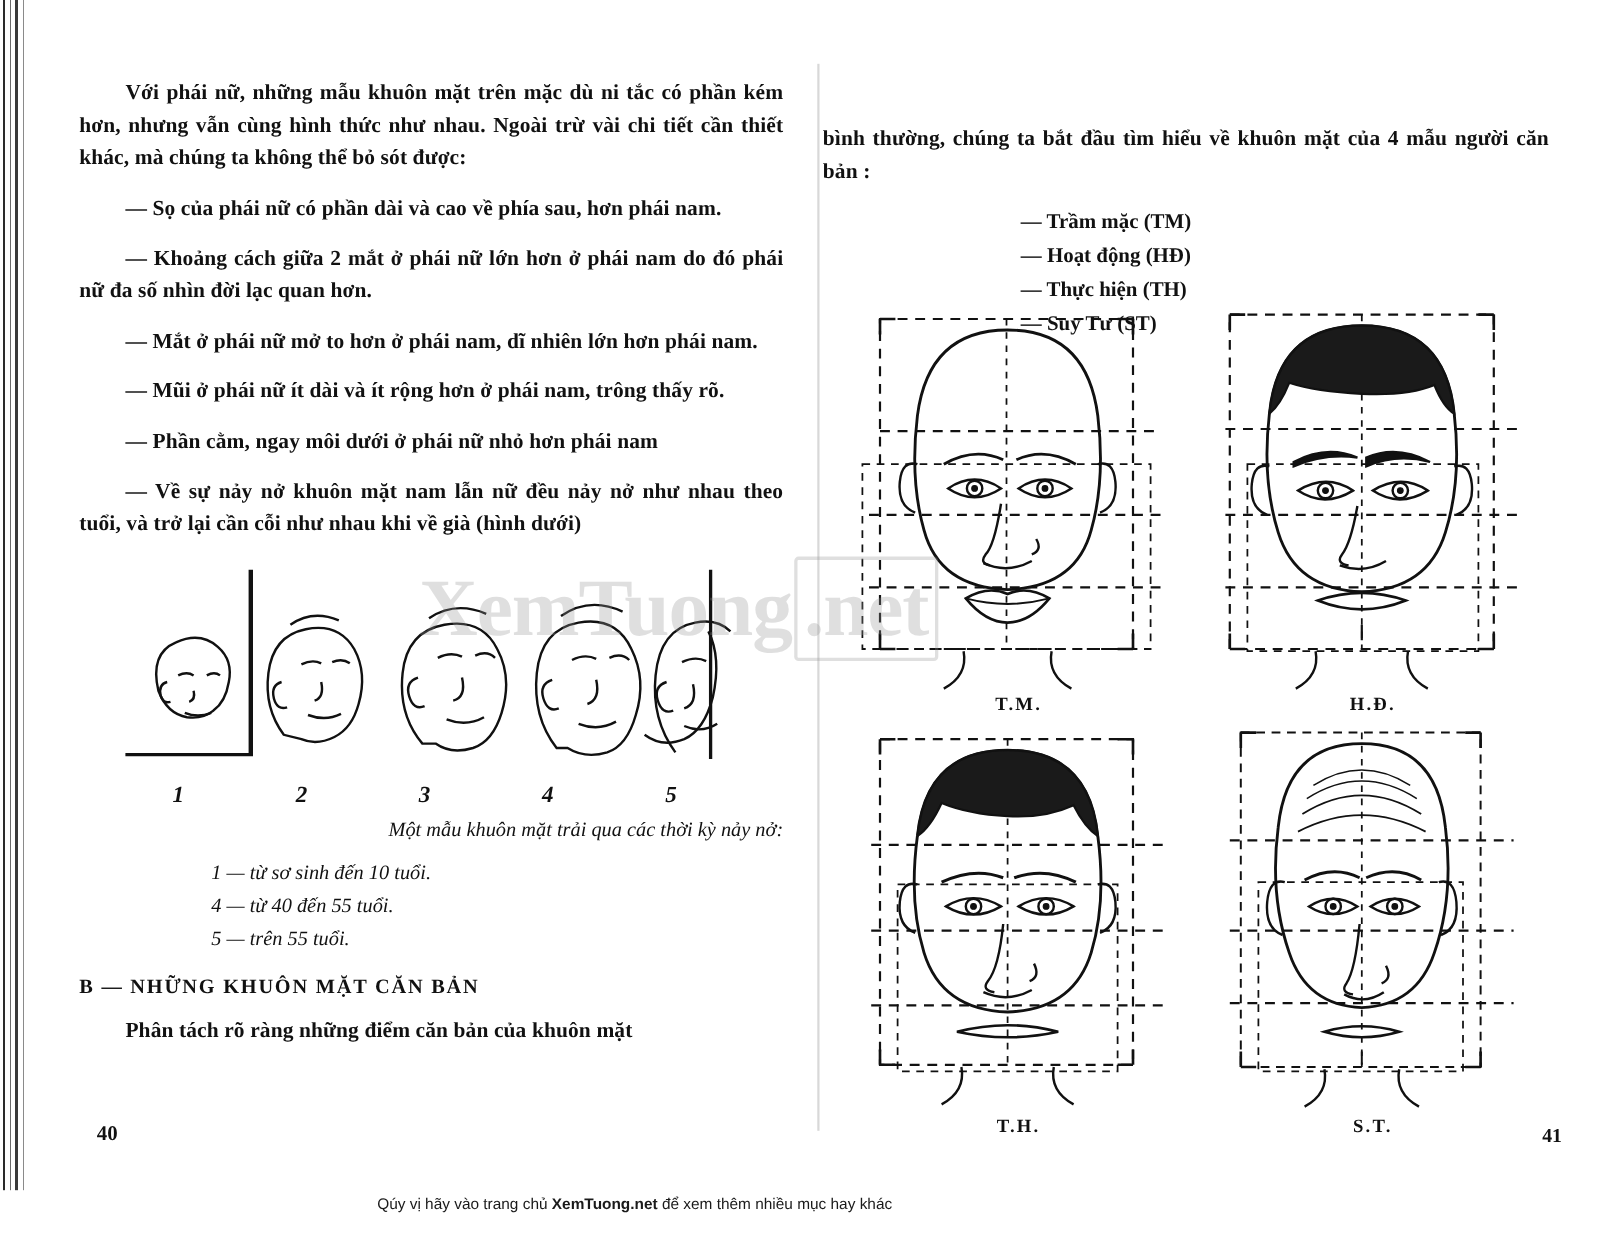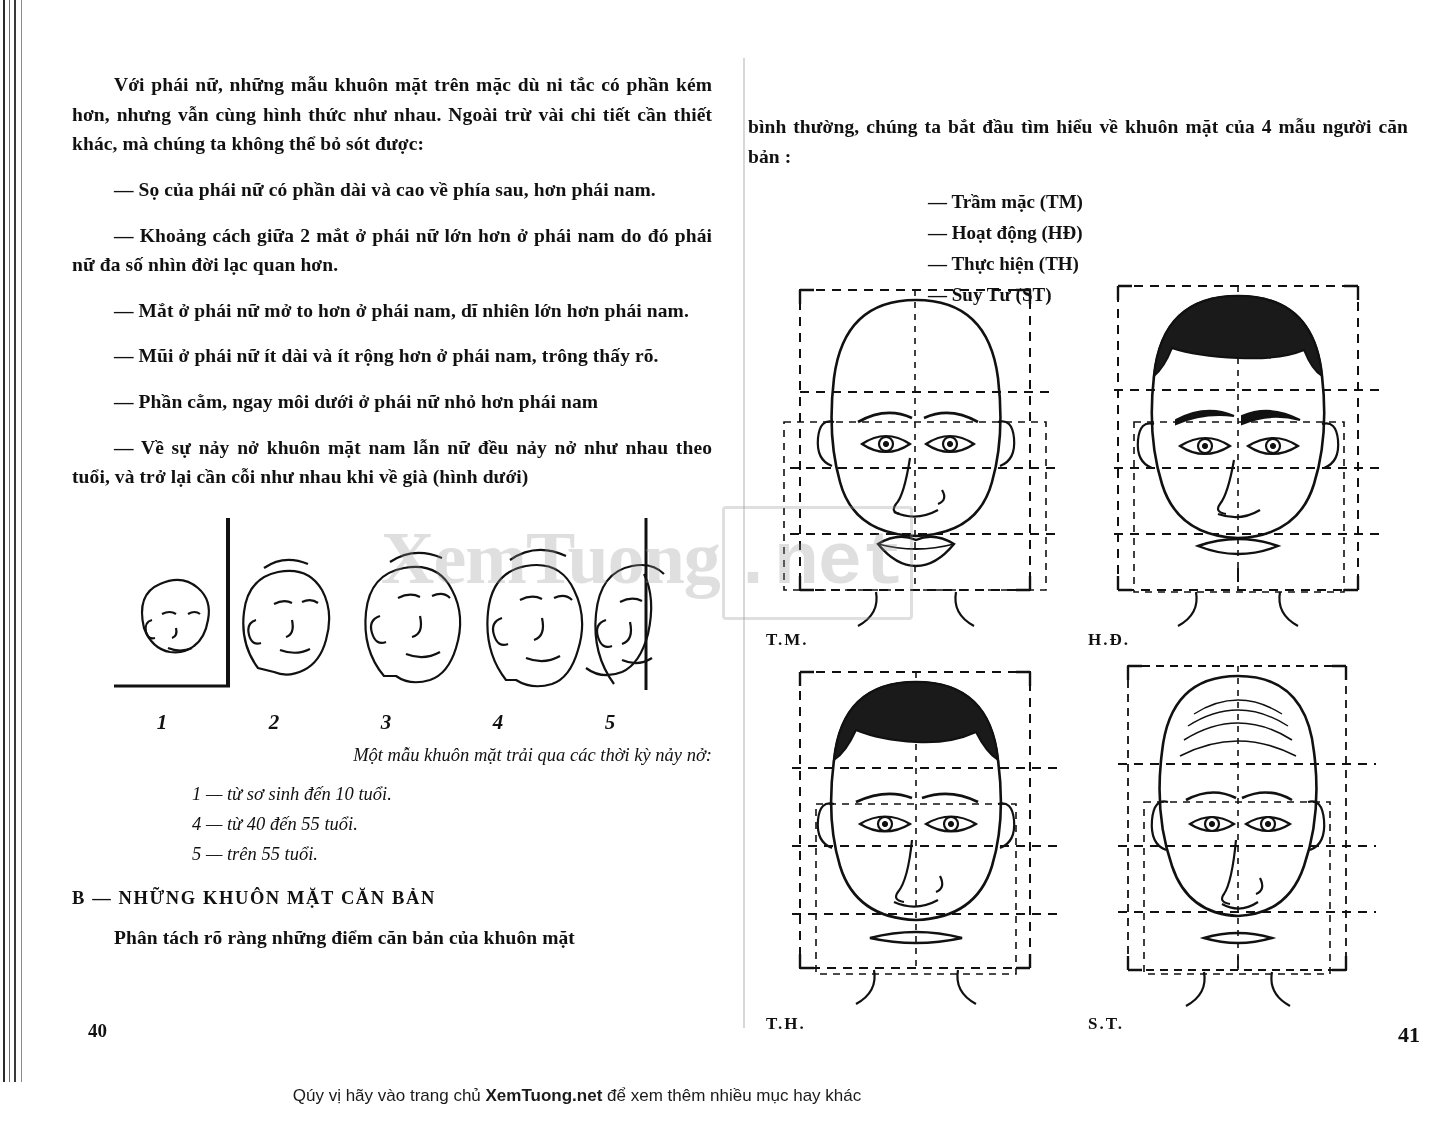--- a/index.html
+++ b/index.html
@@ -81,67 +81,66 @@
     font-size:18.5px;
     font-weight:700;
     letter-spacing:1.6px;
     text-align:left;
     margin:18px 0 14px 0;
   }
   .folio-left{
     position:absolute;left:62px;top:1020px;font-size:19px;font-weight:700;
   }
   .folio-right{
-    position:absolute;right:34px;top:1022px;font-size:22px;font-weight:700;
+    position:absolute;right:34px;top:1022px;font-size:18px;font-weight:700;
   }
   .footer-note{
     position:absolute;left:0;top:1086px;width:1154px;text-align:center;
     font-family:"Liberation Sans", sans-serif;
-    font-size:17px;color:#1a1a1a;
+    font-size:14px;color:#1a1a1a;
   }
   .footer-note .brand{ font-weight:700; }
 
   
   .watermark{
     position:absolute;left:355px;top:506px;
     font-family:"Liberation Serif", serif;
     font-size:74px;font-weight:700;
     color:rgba(150,150,150,.30);
     letter-spacing:-1px;
     pointer-events:none;
     user-select:none;
   }
   .watermark .net{
     display:inline-block;
-    padding:12px 6px;
+    padding:2px 6px;
     border:3px solid rgba(150,150,150,.30);
     border-radius:4px;
     margin-left:2px;
-    font-family:Liberation Mono, monospace;
   }
 
   
   .age-fig{
     position:relative;width:560px;height:200px;margin:6px 0 2px 34px;
   }
   .age-labels{
     display:flex;width:560px;margin-left:34px;
     font-size:21px;font-weight:700;font-style:italic;
   }
   .age-labels span{ width:112px; text-align:center; }
 
   
   .faces{
     position:absolute;left:740px;top:272px;width:640px;height:760px;
   }
   .face-cell{
     position:absolute;width:320px;height:380px;
   }
   .face-label{
-    position:absolute;bottom:2px;width:100%;
+    position:absolute;bottom:2px;width:100%;text-align:center;
     font-size:17px;font-weight:700;letter-spacing:2px;
   }
   svg{display:block;}
 </style>
 </head>
 <body>
 
 <div class="binding"></div>
 
 <div class="page">

